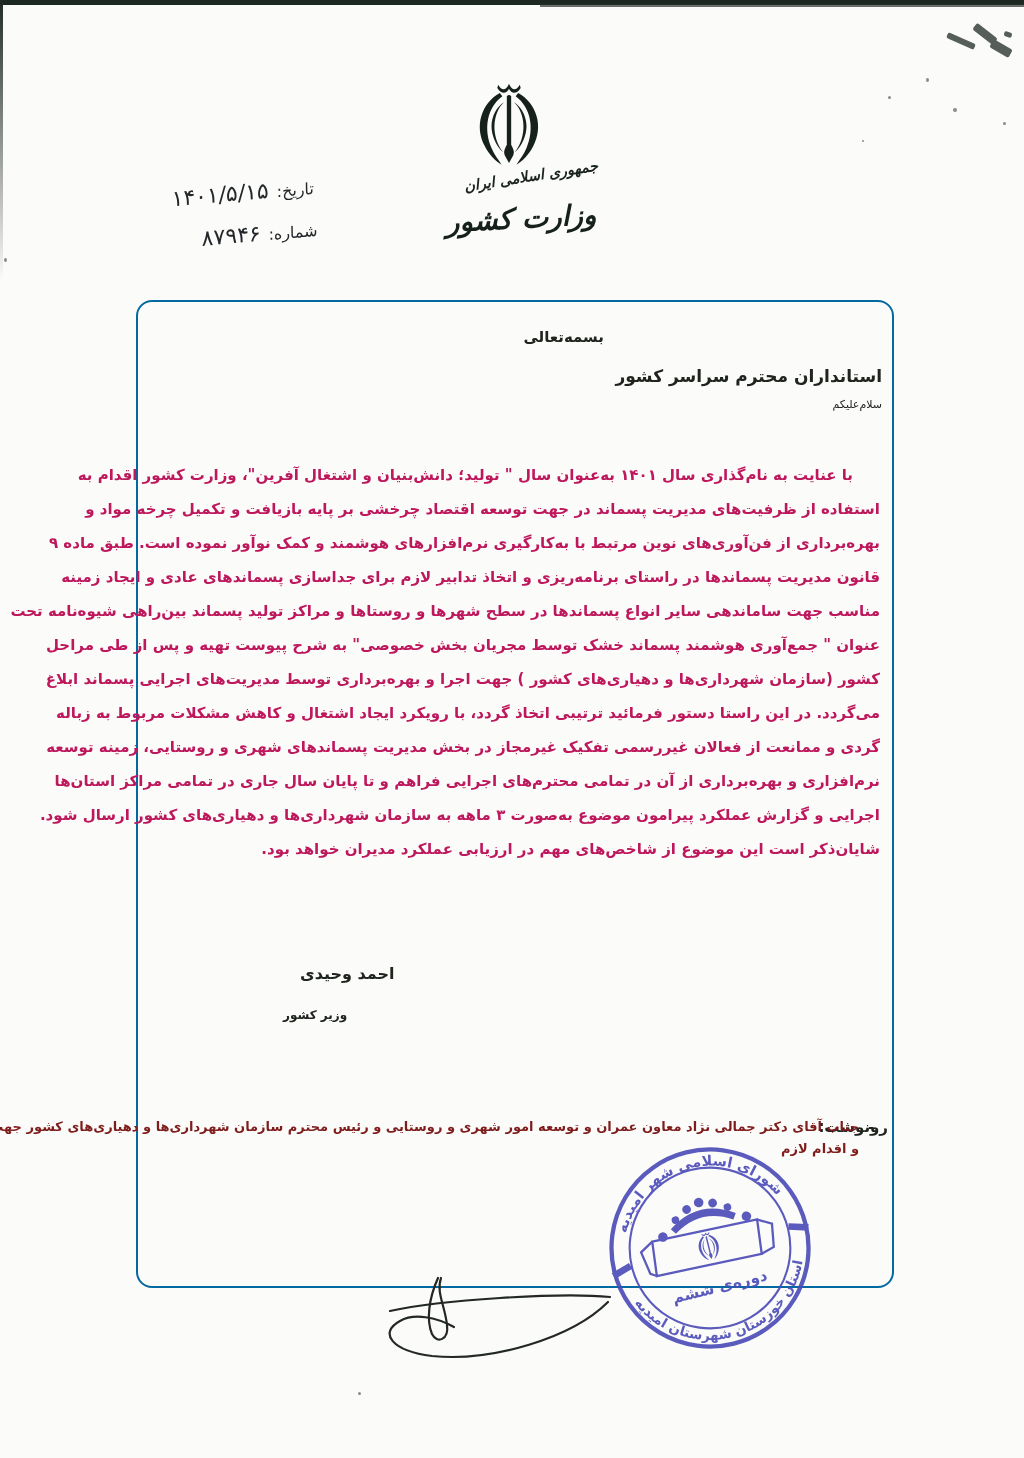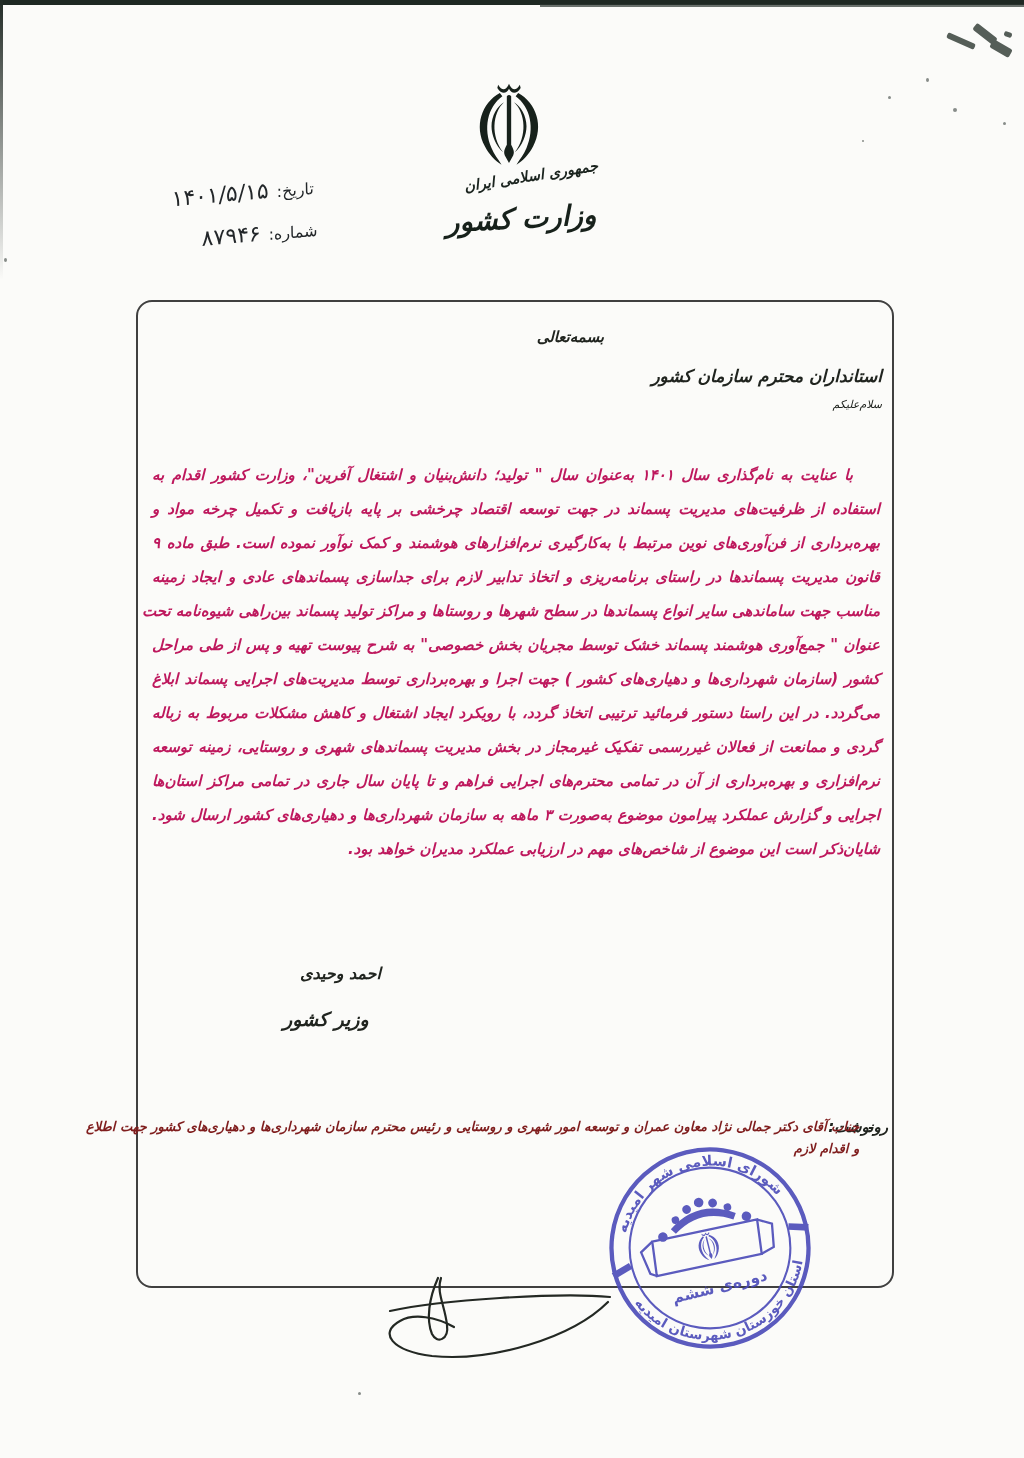--- a/index.html
+++ b/index.html
@@ -34,38 +34,37 @@
     transform:rotate(-5deg);
     direction:rtl;color:#23272a;
   }
   .hand-row{display:flex;flex-direction:row;gap:8px;align-items:baseline;
     font-size:20px;line-height:40px;transform:skewX(-4deg);}
   .hand-row .lbl{font-size:16px;}
   .hand-row .val{font-size:22px;letter-spacing:2px;}
   
   .letter-box{
     position:absolute;left:136px;top:300px;width:754px;height:984px;
-    border:2px solid #404040;border-radius:16px;
+    border:2px solid #0369a1;border-radius:16px;
     direction:rtl;
-    font-style:italic;
   }
   .besmele{position:absolute;right:288px;top:26px;font-size:15px;font-weight:bold;}
   .addressee{position:absolute;right:10px;top:64px;font-size:17px;font-weight:bold;}
   .salutation{position:absolute;right:10px;top:96px;font-size:11px;text-align:center;}
   .letter-body{position:absolute;right:12px;top:156px;width:728px;}
   .body-line{
     font-size:15px;font-weight:bold;line-height:34px;height:34px;
     text-align:justify;text-align-last:justify;white-space:nowrap;color:#be185d;
   }
   .body-line.first{padding-right:27px;}
   .body-line.last{text-align:right;text-align-last:right;}
   
   .sig-scrawl{position:absolute;left:232px;top:942px;width:248px;height:128px;color:#232823;}
   .sig-name{position:absolute;left:298px;top:962px;font-size:16px;font-weight:bold;direction:rtl;}
-  .sig-title{position:absolute;left:281px;top:1006px;font-size:19px;font-weight:bold;direction:rtl;text-align:right;}
+  .sig-title{position:absolute;left:281px;top:1006px;font-size:12px;font-weight:bold;direction:rtl;text-align:right;}
   
   .cc-label{position:absolute;left:auto;right:138px;top:1068px;font-size:15px;font-weight:bold;direction:rtl;}
   .cc-item{position:absolute;right:154px;top:1114px;width:690px;direction:rtl;display:flex;gap:9px;}
   .cc-dash{font-size:14px;font-weight:bold;line-height:22px;}
   .cc-lines{flex:1;}
   .cc-line{font-size:13px;font-weight:bold;line-height:22px;text-align:right;white-space:nowrap;color:#7f1d1d;}
   
   .stamp{position:absolute;left:600px;top:1138px;width:220px;height:220px;
     transform:rotate(-14deg);opacity:.9;}
   .stamp text{font-family:"DejaVu Sans", sans-serif;font-weight:bold;}
@@ -118,21 +117,21 @@
       <span class="val">۱۴۰۱/۵/۱۵</span>
     </div>
     <div class="hand-row">
       <span class="lbl">شماره:</span>
       <span class="val">۸۷۹۴۶</span>
     </div>
   </div>
 
   <div class="letter-box">
     <div class="besmele">بسمه‌تعالی</div>
-    <div class="addressee">استانداران محترم سازمان کشور</div>
+    <div class="addressee">استانداران محترم سراسر کشور</div>
     <div class="salutation">سلام‌علیکم</div>
 
     <div class="letter-body">
         <div class="body-line first">با عنایت به نام‌گذاری سال ۱۴۰۱ به‌عنوان سال " تولید؛ دانش‌بنیان و اشتغال آفرین"، وزارت کشور اقدام به</div>
         <div class="body-line">استفاده از ظرفیت‌های مدیریت پسماند در جهت توسعه اقتصاد چرخشی بر پایه بازیافت و تکمیل چرخه مواد و</div>
         <div class="body-line">بهره‌برداری از فن‌آوری‌های نوین مرتبط با به‌کارگیری نرم‌افزارهای هوشمند و کمک نوآور نموده است. طبق ماده ۹</div>
         <div class="body-line">قانون مدیریت پسماندها در راستای برنامه‌ریزی و اتخاذ تدابیر لازم برای جداسازی پسماندهای عادی و ایجاد زمینه</div>
         <div class="body-line">مناسب جهت ساماندهی سایر انواع پسماندها در سطح شهرها و روستاها و مراکز تولید پسماند بین‌راهی شیوه‌نامه تحت</div>
         <div class="body-line">عنوان " جمع‌آوری هوشمند پسماند خشک توسط مجریان بخش خصوصی" به شرح پیوست تهیه و پس از طی مراحل</div>
         <div class="body-line">کشور (سازمان شهرداری‌ها و دهیاری‌های کشور ) جهت اجرا و بهره‌برداری توسط مدیریت‌های اجرایی پسماند ابلاغ</div>

